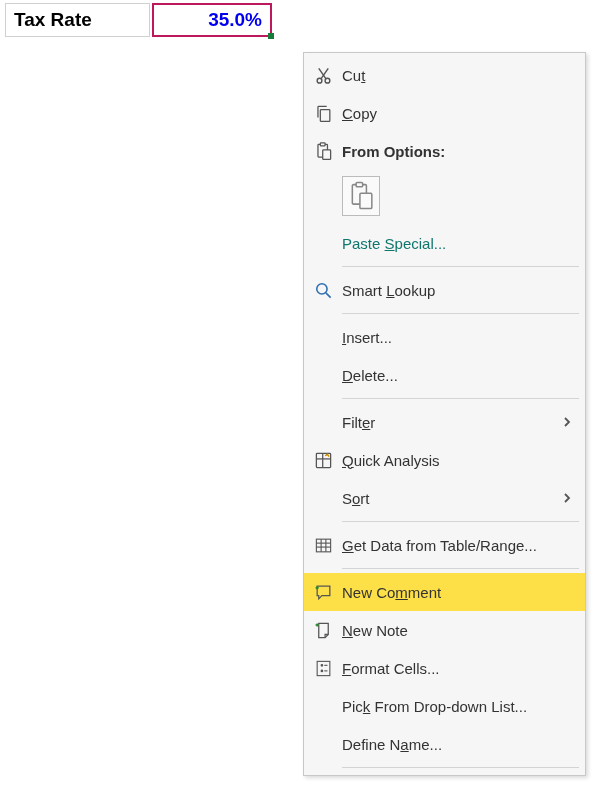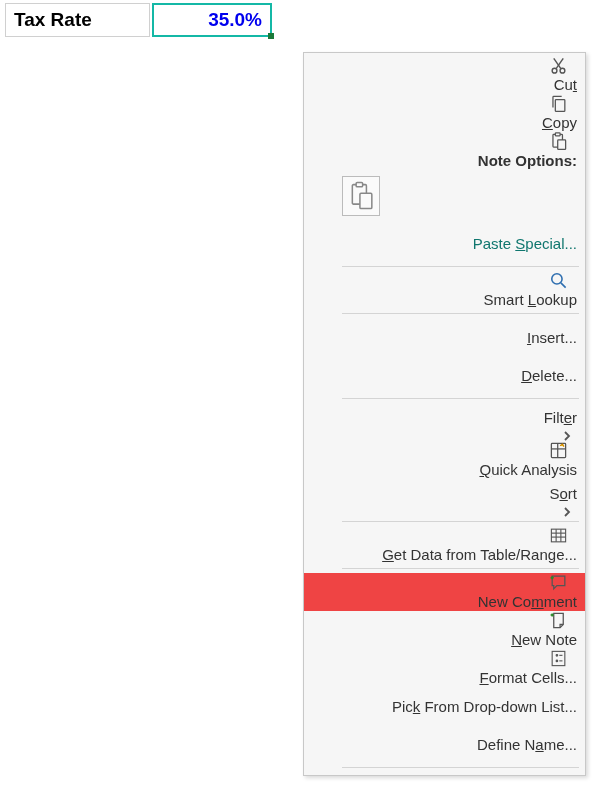--- a/index.html
+++ b/index.html
@@ -30,21 +30,21 @@
     }
     .cell-a {
       width: 145px;
       border: 1px solid #d0d0d0;
       font-weight: bold;
       font-size: 19px;
       color: #000;
     }
     .cell-b {
       width: 120px;
-      border: 2px solid #14b8a6;
+      border: 2px solid #be185d;
       text-align: right;
       justify-content: flex-end;
       font-size: 19px;
       font-weight: bold;
       color: #0000ee;
       margin-left: 2px;
       position: relative;
     }
     .cell-b::after {
       content: '';
@@ -60,29 +60,28 @@
       top: 52px;
       left: 303px;
       width: 283px;
       background: #f6f6f6;
       border: 1px solid #c8c8c8;
       box-shadow: 2px 2px 4px rgba(0,0,0,0.15);
       padding: 3px 0;
     }
     .menu-item {
       display: flex;
-      align-items: flex-end;
+      align-items: center;
       height: 38px;
       padding: 0 8px 0 0;
       cursor: default;
       color: #333;
-      flex-direction: column;
     }
     .menu-item.hover {
-      background: #ef4444;
+      background: #fde047;
     }
     .menu-item.disabled {
       color: #0f766e;
     }
     .icon-col {
       width: 38px;
       flex-shrink: 0;
       display: flex;
       align-items: center;
       justify-content: center;
@@ -156,21 +155,21 @@
   </div>
 
   <div class="menu-item">
     <div class="icon-col">
       <svg width="19" height="19" viewBox="0 0 24 24" fill="none" stroke="#555" stroke-width="1.6">
         <rect x="5" y="3" width="12" height="16" rx="1"></rect>
         <rect x="8" y="1" width="6" height="4" rx="1" fill="#f6f6f6"></rect>
         <rect x="11" y="10" width="10" height="12" rx="1" fill="#f6f6f6"></rect>
       </svg>
     </div>
-    <div class="label-col bold">Note Options:</div>
+    <div class="label-col bold">From Options:</div>
   </div>
 
   <div class="paste-icon-large" style="padding-left:38px; justify-content:flex-start;">
     <div style="border:1px solid #bbb; padding:4px 5px; background:#fafafa;">
       <svg width="26" height="30" viewBox="0 0 24 27" fill="none" stroke="#888" stroke-width="1.4">
         <rect x="4" y="3" width="13" height="18" rx="1"></rect>
         <rect x="7.5" y="1" width="6" height="4" rx="1" fill="#fafafa"></rect>
         <rect x="11" y="11" width="11" height="14" rx="1" fill="#fafafa"></rect>
       </svg>
     </div>

